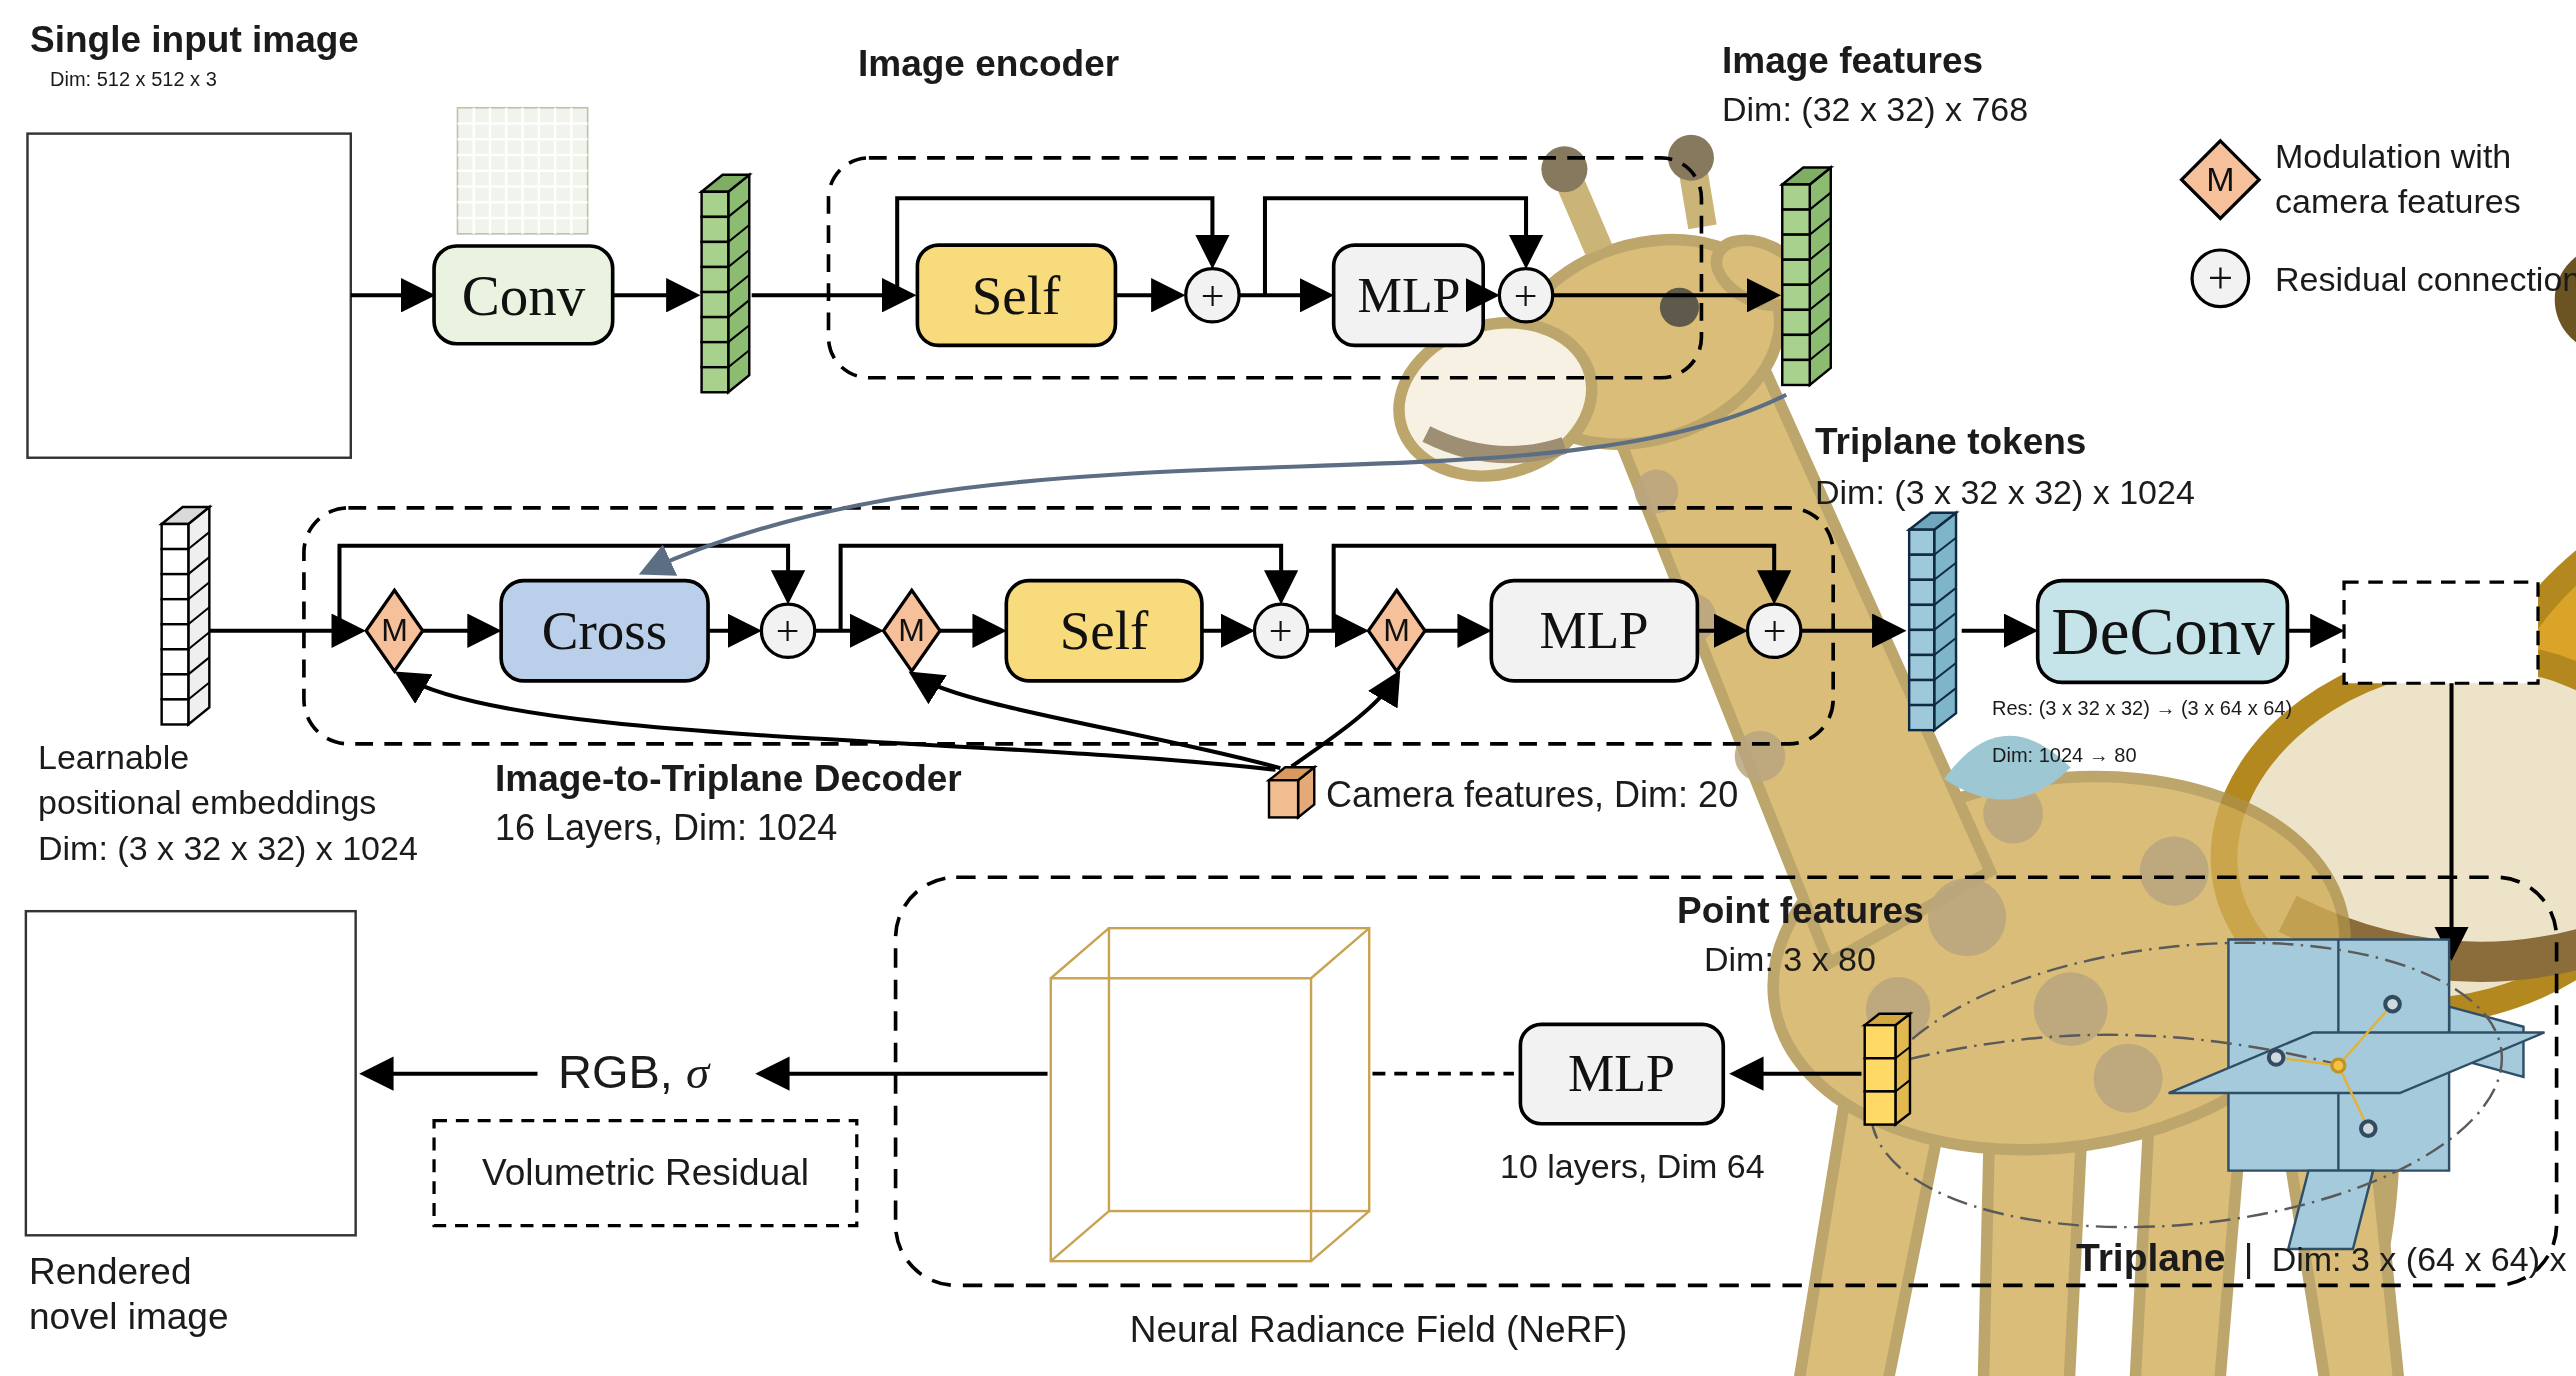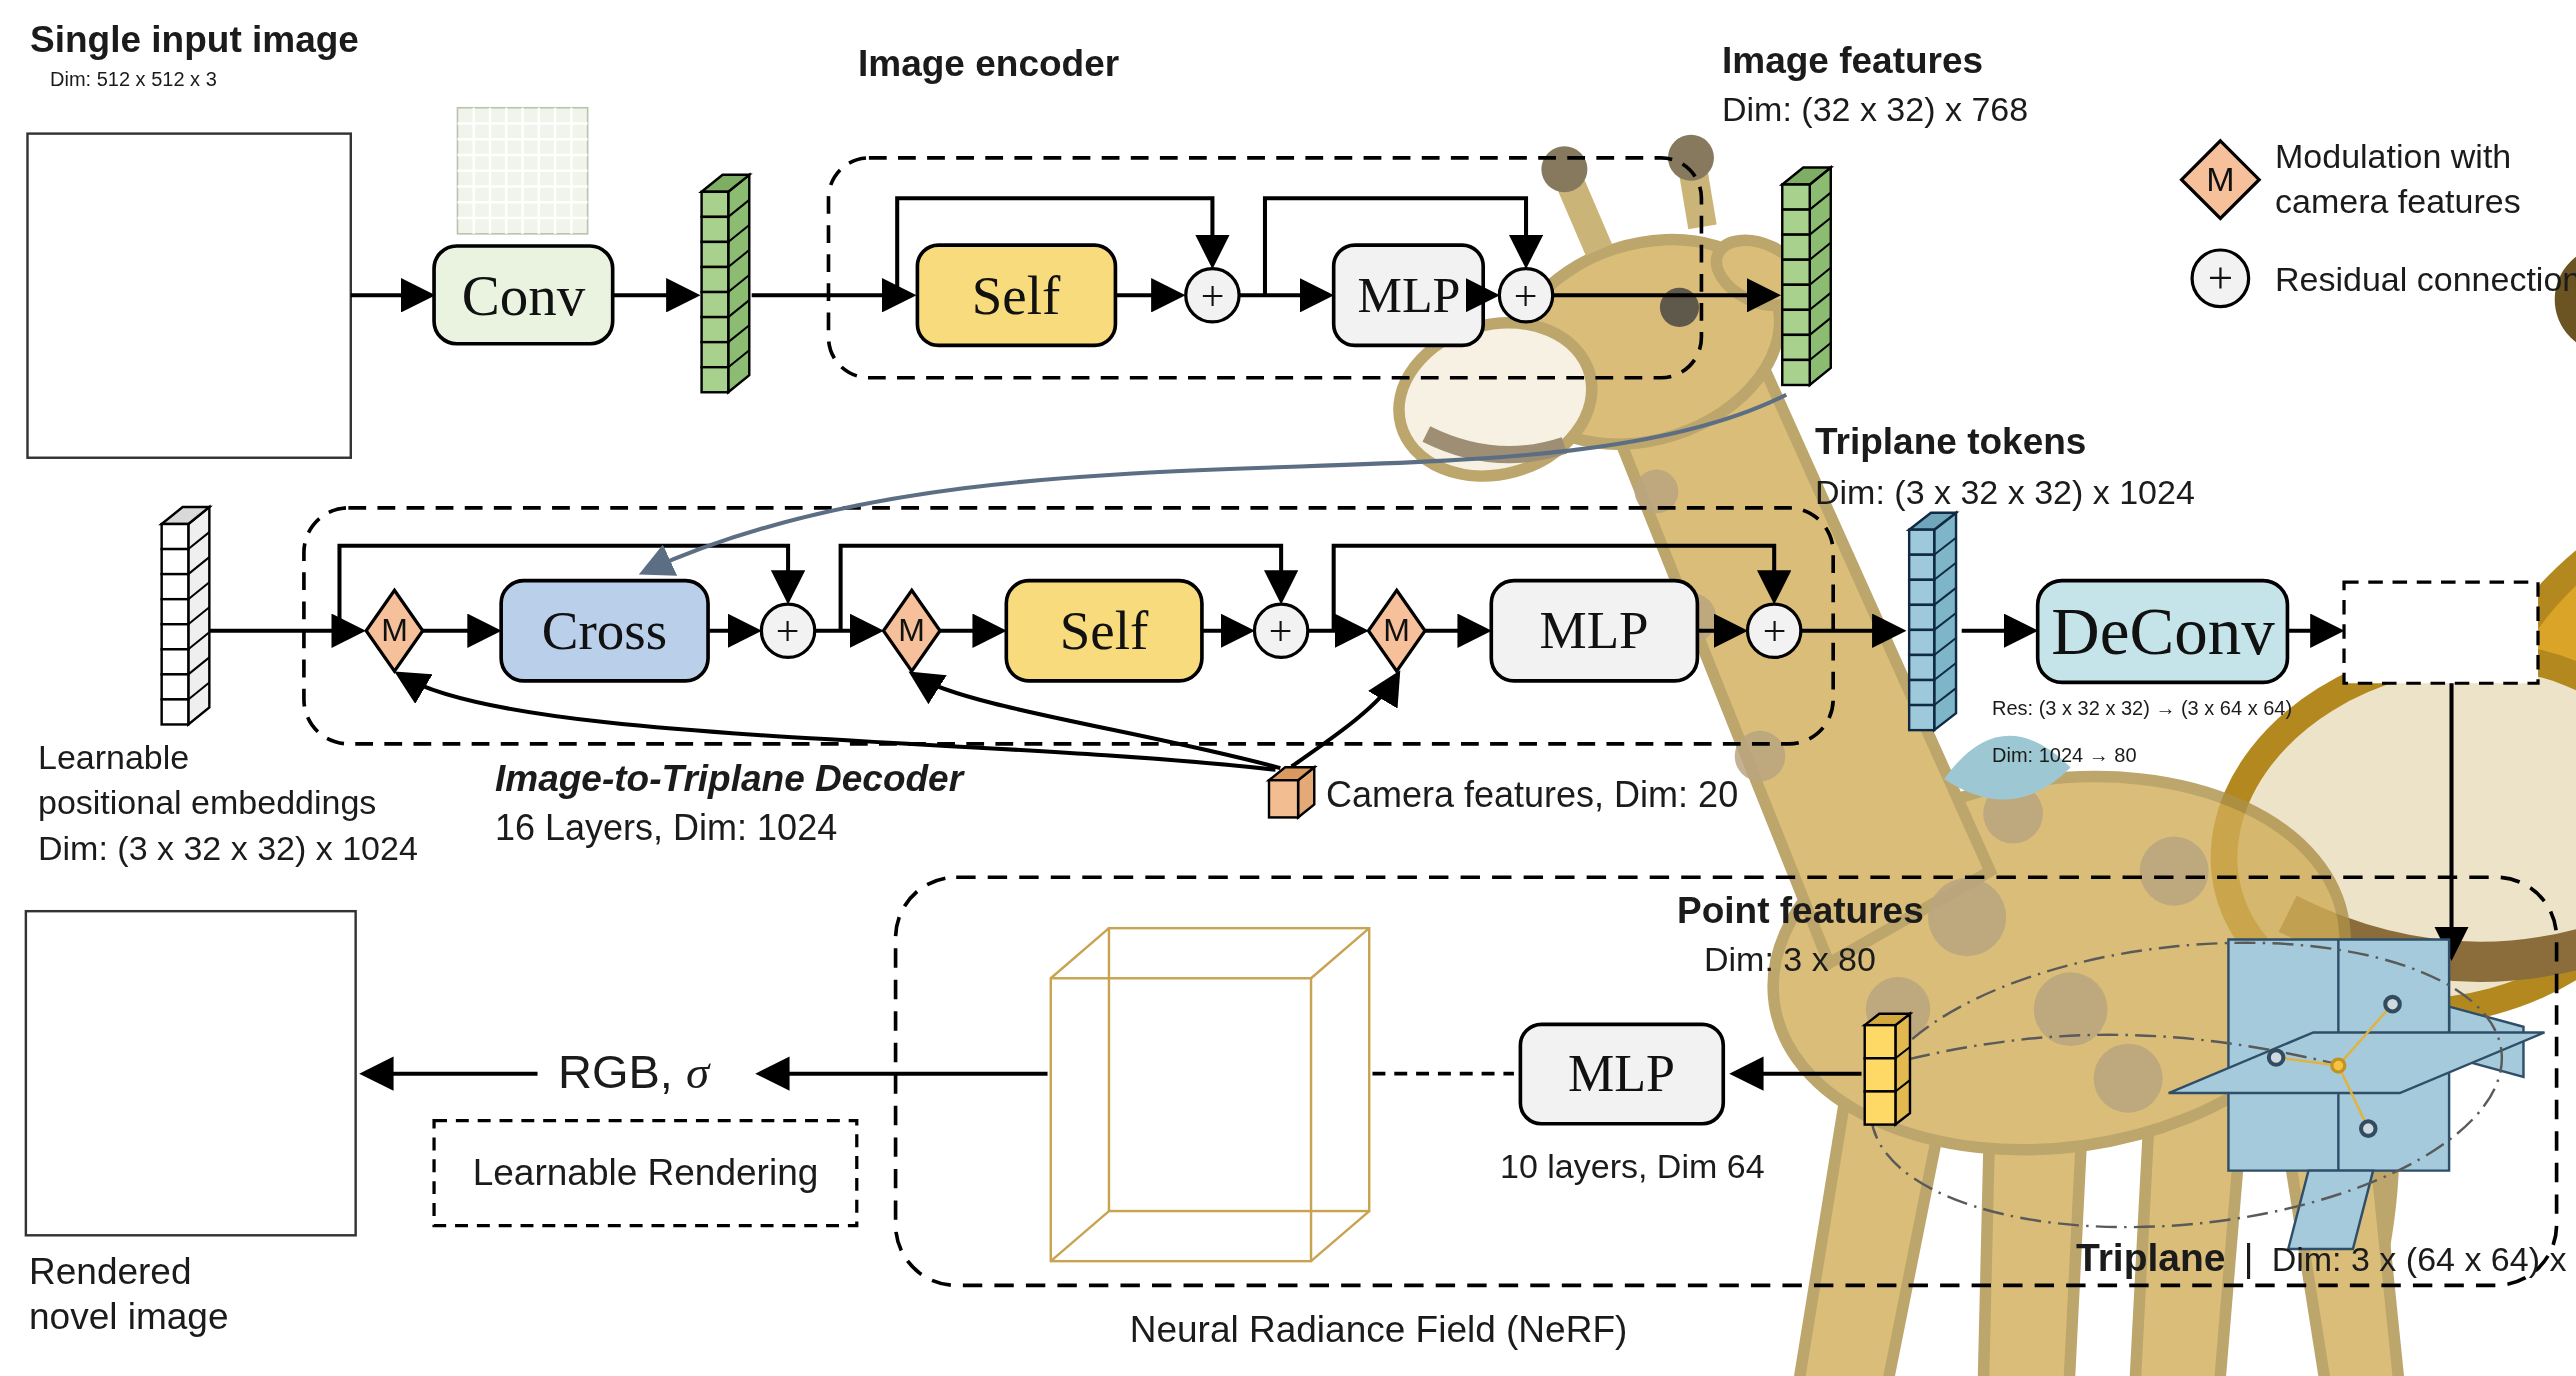--- a/index.html
+++ b/index.html
@@ -329,21 +329,21 @@
   <div class="sym" style="left:885px;top:609px;width:53px;height:42px;font-size:32px;">M</div>
   <div class="sym" style="left:1370px;top:609px;width:53px;height:42px;font-size:32px;">M</div>
 
   <div class="lbl fs42" style="left:38px;top:737px;">Learnable</div>
   <div class="lbl fs42" style="left:38px;top:782px;">positional embeddings</div>
   <div class="lbl fs42" style="left:38px;top:828px;">Dim: (3 x 32 x 32) x 1024</div>
 
   <div class="boxlbl" style="left:501px;top:580px;width:207px;height:100px;font-size:55px;">Cross</div>
   <div class="boxlbl" style="left:1006px;top:580px;width:196px;height:100px;font-size:55px;">Self</div>
   <div class="boxlbl" style="left:1491px;top:580px;width:206px;height:100px;font-size:53px;">MLP</div>
-  <div class="lbl fs46" style="left:495px;top:757px;font-weight:600;font-style:italic;">Image-to-Triplane Decoder</div>
+  <div class="lbl fs46" style="left:495px;top:757px;font-weight:600;">Image-to-Triplane Decoder</div>
   <div class="lbl fs44" style="left:495px;top:807px;">16 Layers, Dim: 1024</div>
 
   <div class="lbl fs44" style="left:1326px;top:774px;">Camera features, Dim: 20</div>
 
   <div class="lbl fs46" style="left:1815px;top:420px;font-weight:600;">Triplane tokens</div>
   <div class="lbl fs42" style="left:1815px;top:472px;">Dim: (3 x 32 x 32) x 1024</div>
 
   <div class="boxlbl" style="left:2038px;top:580px;width:250px;height:102px;font-size:67px;">DeConv</div>
   <div class="lbl fs40" style="left:1972px;top:697px;">Res: (3 x 32 x 32) → (3 x 64 x 64)</div>
   <div class="lbl fs40" style="left:1972px;top:744px;">Dim: 1024 → 80</div>
@@ -358,19 +358,19 @@
   <div class="lbl" style="left:2076px;top:1235px;display:flex;align-items:baseline;gap:18px;">
     <span class="fs48" style="font-weight:600;">Triplane</span>
     <span class="fs48" style="font-weight:300;">|</span>
     <span class="fs42">Dim: 3 x (64 x 64) x 80</span>
   </div>
 
   <div class="lbl rgb" style="left:558px;top:1044px;">
     <span>RGB, </span><span class="sigma">σ</span>
   </div>
 
-  <div class="lbl ctr fs46" style="left:434px;top:1120px;width:423px;height:105px;">Learnable Rendering</div>
+  <div class="lbl ctr fs46" style="left:434px;top:1120px;width:423px;height:105px;">Volumetric Residual</div>
 
   <div class="lbl fs46" style="left:29px;top:1250px;">Rendered</div>
   <div class="lbl fs46" style="left:29px;top:1295px;">novel image</div>
 
 </div>
 
 
 </body></html>

